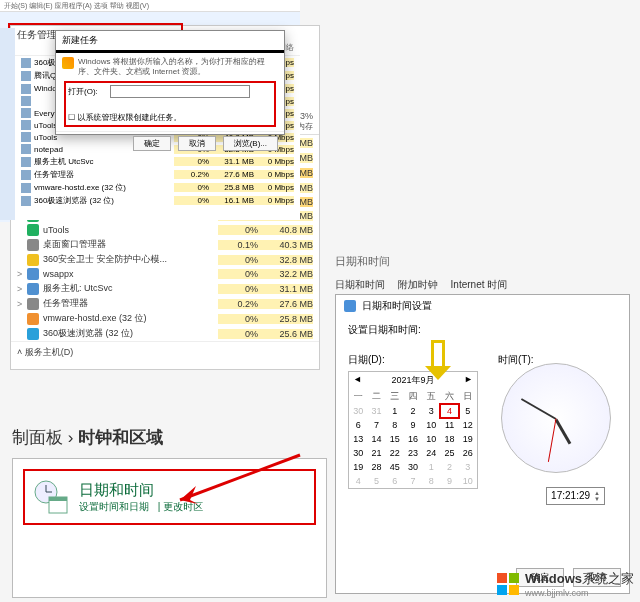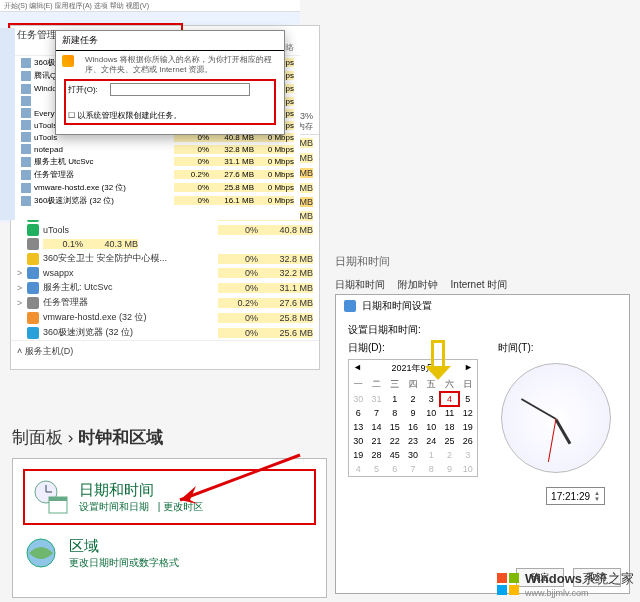--- a/index.html
+++ b/index.html
@@ -39,23 +39,23 @@
 #tr .behind .hdr2{display:flex;padding:2px 6px;color:#666;border-bottom:1px solid #eee}
 #tr .behind .hdr2 .n{flex:1}
 #tr .behind .hdr2 .c{width:40px;text-align:right}
 #tr .brow{display:flex;padding:1px 6px;font-size:8px;align-items:center}
 #tr .brow .ic{width:10px;height:10px;margin-right:3px;background:#8ac}
 #tr .brow .nm{flex:1}
 #tr .brow .cpu{width:35px;text-align:right;background:#fff2b3}
 #tr .brow .mem{width:45px;text-align:right;background:#fff2b3}
 #tr .brow .net{width:40px;text-align:right;background:#fff2b3}
 #tr .dlg{position:absolute;left:55px;top:30px;width:230px;height:105px;background:#fff;border:1px solid #888;box-shadow:0 4px 12px rgba(0,0,0,.3)}
-#tr .dlg .dtitle{background:#fff;padding:3px 6px;font-size:9px;border-bottom:1px solid #000000}
+#tr .dlg .dtitle{background:#fff;padding:3px 6px;font-size:9px;border-bottom:3px solid #000000}
 #tr .dlg .body{padding:4px 8px;font-size:8px;position:relative}
-#tr .dlg .hint{color:#555;margin-left:21px;margin-bottom:3px;line-height:1.3}
+#tr .dlg .hint{color:#555;margin-left:14px;margin-bottom:3px;line-height:1.3}
 #tr .dlg .shield{position:absolute;left:6px;top:4px;width:12px;height:12px;background:linear-gradient(45deg,#f7b500,#ff8c00);border-radius:2px}
 #tr .dlg .lbl{display:inline-block;width:40px;font-size:8px}
 #tr .dlg input[type=text]{width:140px;font-size:8px;border:1px solid #888;padding:1px}
 #tr .dlg .redbox{border:2px solid #d00;padding:2px;margin-top:2px}
 #tr .dlg .chk{font-size:8px;margin-top:14px}
 #tr .dlg .btns{text-align:right;padding:4px 6px;border-top:1px solid #eee}
 #tr .dlg .btns button{font-size:8px;padding:1px 10px;margin-left:4px;background:#f7f7f7;border:1px solid #aaa}
 
 
 #crumb{position:absolute;left:12px;top:426px;font-size:17px;color:#333}
@@ -69,39 +69,39 @@
 #tiles .sub span{margin-right:6px}
 
 
 #dtlabel{position:absolute;left:335px;top:254px;font-size:11px;color:#666}
 #dttabs{position:absolute;left:335px;top:278px;font-size:10px;color:#333}
 #dttabs span{margin-right:10px}
 #dtwin{position:absolute;left:335px;top:294px;width:295px;height:300px;background:#fff;border:1px solid #aaa}
 #dtwin .titlebar{padding:4px 8px;font-size:10px;display:flex;align-items:center}
 #dtwin .titlebar .tic{width:12px;height:12px;background:#4a90d9;margin-right:6px;border-radius:2px}
 #dtwin .section{padding:6px 12px;font-size:10px}
-#dtwin .lbls{display:flex;margin-top:4px}
+#dtwin .lbls{display:flex;margin-top:16px}
 #dtwin .lbls div:first-child{width:150px}
 #dtwin .cal{width:130px;border:1px solid #bbb;font-size:9px;margin-top:4px}
 #dtwin .cal .calhdr{display:flex;justify-content:space-between;padding:2px 4px}
 #dtwin .cal table{width:100%;border-collapse:collapse;text-align:center}
 #dtwin .cal td,{padding:1px}
 #dtwin .cal th{padding:1px;font-weight:400;color:#555}
 #dtwin .cal td{padding:2px 1px;cursor:pointer}
 #dtwin .cal .sel{outline:2px solid #d00;outline-offset:-1px;color:#d00}
 #dtwin .cal .dim{color:#bbb}
 #dtwin .arrow-down{position:absolute;left:95px;top:45px;pointer-events:none}
 #dtwin .arrow-down .shaft{width:14px;height:26px;border:3px solid #e6c200;border-bottom:none;background:transparent}
 #dtwin .arrow-down .head{width:0;height:0;border-left:13px solid transparent;border-right:13px solid transparent;border-top:14px solid #e6c200;margin-left:-6px}
 #dtwin .clock{position:absolute;right:18px;top:68px;width:110px;height:110px;border-radius:50%;border:1px solid #bbb;background:radial-gradient(#fff,#eef)}
 #dtwin .clock .hand{position:absolute;left:50%;top:50%;background:#333;transform-origin:left center}
 #dtwin .clock .hh{width:28px;height:3px;transform:rotate(60deg)}
 #dtwin .clock .mm{width:40px;height:2px;transform:rotate(-150deg)}
 #dtwin .clock .ss{width:44px;height:1px;background:#c00;transform:rotate(100deg)}
-#dtwin .timebox{position:absolute;right:24px;top:192px;border:1px solid #888;padding:2px 4px;font-size:10px;display:flex;align-items:center}
+#dtwin .timebox{position:absolute;right:24px;top:192px;border:1px solid #888;padding:2px 4px;font-size:10px;display:flex;}
 #dtwin .timebox .spin{margin-left:4px;display:flex;flex-direction:column;font-size:6px;line-height:6px;color:#666}
 #dtwin .link{color:#0066cc;font-size:10px;cursor:pointer}
 #dtwin .btns2{position:absolute;bottom:6px;right:8px}
 #dtwin .btns2 button{font-size:9px;padding:2px 14px;margin-left:6px;background:#f7f7f7;border:1px solid #aaa}
 
 
 #wm{position:absolute;right:6px;bottom:4px;display:flex;align-items:center;font-size:13px;color:#333}
 #wm .winlogo{width:22px;height:22px;margin-right:6px;display:grid;grid-template-columns:1fr 1fr;grid-template-rows:1fr 1fr;gap:2px}
 #wm .winlogo div:nth-child(1){background:#f25022}
 #wm .winlogo div:nth-child(2){background:#7fba00}
@@ -189,20 +189,21 @@
       <div class="row">
         <span class="expand"></span>
         <span class="ic" style="background:#20b060"></span>
         <span class="nm">uTools</span>
         <span class="cpu y">0%</span>
         <span class="mem y">40.8 MB</span>
       </div>
       <div class="row">
         <span class="expand"></span>
         <span class="ic" style="background:#888"></span>
+        <span class="nm">桌面窗口管理器</span>
         <span class="cpu y">0.1%</span>
         <span class="mem y">40.3 MB</span>
       </div>
       <div class="row">
         <span class="expand"></span>
         <span class="ic" style="background:#f0c020"></span>
         <span class="nm">360安全卫士 安全防护中心模...</span>
         <span class="cpu y">0%</span>
         <span class="mem y">32.8 MB</span>
       </div>
@@ -345,20 +346,25 @@
   <div class="dlg">
     <div class="dtitle">新建任务</div>
     <div class="body">
       <div class="shield"></div>
       <div class="hint">Windows 将根据你所输入的名称，为你打开相应的程序、文件夹、文档或 Internet 资源。</div>
       <div class="redbox">
         <span class="lbl">打开(O):</span>
         <input type="text" value="" style="">
         <div class="chk">☐ <span>以系统管理权限创建此任务。</span></div>
       </div>
+    </div>
+    <div class="btns">
+      <button>确定</button>
+      <button>取消</button>
+      <button>浏览(B)...</button>
     </div>
   </div>
 </div>
 
 <div id="crumb">
   <span>制面板</span> <span>›</span> <b>时钟和区域</b>
 </div>
 
 <div id="tiles">
   <div class="redframe">
@@ -369,32 +375,20 @@
           <line x1="13" y1="13" x2="19" y2="13" stroke="#345"></line>
           <rect x="16" y="18" width="18" height="16" fill="#fff" stroke="#6a8"></rect>
           <rect x="16" y="18" width="18" height="4" fill="#6a8"></rect>
         </svg>
     </div>
     <div class="tile" style="display:block">
       <h3>日期和时间</h3>
       <div class="sub"><span>设置时间和日期</span> | <span>更改时区</span></div>
     </div>
   </div>
-  <div class="tile">
-    <div class="ticon">
-      <svg viewBox="0 0 36 36">
-          <circle cx="18" cy="18" r="14" fill="#8fc6e8" stroke="#2a7"></circle>
-          <path d="M6 18 Q18 6 30 18 Q18 30 6 18" fill="#6fb66f"></path>
-        </svg>
-    </div>
-    <div>
-      <h3>区域</h3>
-      <div class="sub"><span>更改日期时间或数字格式</span></div>
-    </div>
-  </div>
 </div>
 <svg class="red-arrow2" width="140" height="60" style="position:absolute;left:170px;top:450px">
     <line x1="130" y1="5" x2="10" y2="50" stroke="#d00" stroke-width="3"></line>
     <polygon points="10,50 26,36 20,50 28,54" fill="#d00"></polygon>
   </svg>
 
 <div id="dtlabel">日期和时间</div>
 <div id="dttabs">
   <span>日期和时间</span>
   <span>附加时钟</span>

